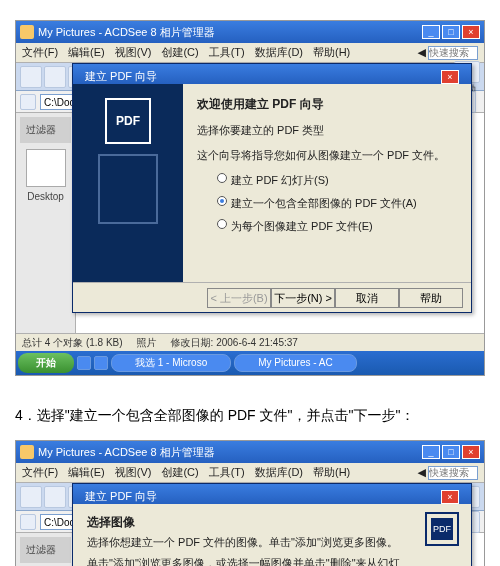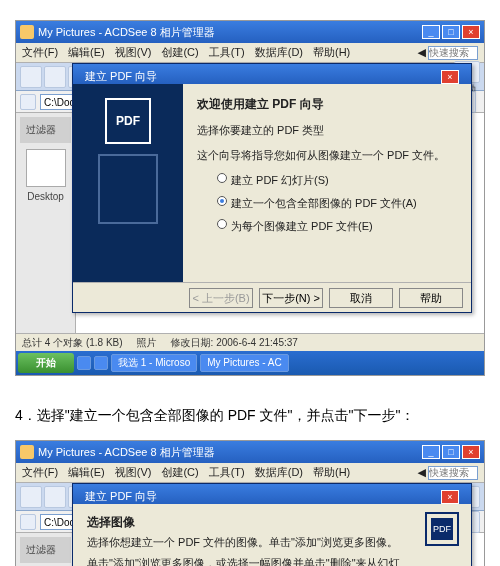--- a/index.html
+++ b/index.html
@@ -31,28 +31,28 @@
 .dleft{width:110px;background:#0a2a5a;display:flex;flex-direction:column;align-items:center;justify-content:flex-start;padding-top:14px;gap:10px}
 .pdfic{width:46px;height:46px;border:2px solid #fff;display:flex;align-items:center;justify-content:center;color:#fff;font-size:12px;font-weight:bold}
 .bigic{width:60px;height:70px;border:2px solid #4a6a9a;background:#0a2a5a}
 .dright{flex:1;background:#ece9d8;padding:12px 14px;font-size:11px;color:#222}
 .dright h4{font-size:12px;font-weight:bold;margin-bottom:10px}
 .dright p{margin-bottom:10px}
 .opts{margin-left:20px;margin-top:6px}
 .opt{display:flex;align-items:flex-start;margin-bottom:8px;gap:4px}
 .rd{width:10px;height:10px;border:1px solid #555;border-radius:50%;background:#fff;position:relative}
 .rd.sel::after{content:"";position:absolute;width:4px;height:4px;background:#3a7de0;border-radius:50%;left:2px;top:2px}
-.dbtns{height:30px;background:#ece9d8;border-top:1px solid #b0b0b0;display:flex;align-items:center;justify-content:flex-end;padding:0 8px;gap:6px}
+.dbtns{height:30px;background:#ece9d8;border-top:1px solid #b0b0b0;display:flex;align-items:center;justify-content:flex-end;padding:0 8px;gap:0}
 .btn{width:64px;height:20px;background:#ece9d8;border:1px solid #888;font-size:11px;text-align:center;line-height:18px}
 .btn.dis{color:#999}
 .status{height:18px;background:#ece9d8;border-top:1px solid #b0b0b0;font-size:10px;color:#333;padding:2px 6px;display:flex;gap:14px}
 .task{height:24px;background:linear-gradient(#2a6dd0,#1a5ab0);display:flex;align-items:center;padding:0 2px;gap:3px}
-.start{width:56px;height:20px;background:linear-gradient(#6bc060,#3a9030);border-radius:3px;color:#fff;font-size:10px;font-weight:bold;text-align:center;line-height:20px}
+.start{width:56px;height:20px;background:linear-gradient(#6bc060,#3a9030);border-radius:9px;color:#fff;font-size:10px;font-weight:bold;text-align:center;line-height:20px}
 .tray{width:14px;height:14px;background:#4a8af0;border:1px solid #6a9ae0;border-radius:2px}
-.tapp{height:18px;background:#4a8af0;border:1px solid #6a9ae0;border-radius:2px;padding:0 6px;color:#fff;font-size:10px;line-height:16px}
+.tapp{height:18px;background:#4a8af0;border:1px solid #6a9ae0;border-radius:8px;padding:0 23px;color:#fff;font-size:10px;line-height:16px}
 .cap{font-size:14px;color:#000;margin:6px 0 14px;line-height:1.6}
 .dbody2{padding:10px 14px;background:#ece9d8;height:170px;font-size:11px;color:#222;position:relative}
 .dbody2 .ticon{position:absolute;right:12px;top:8px;width:34px;height:34px;border:2px solid #0a2a6a;background:#ece9d8;display:flex;align-items:center;justify-content:center}
 .dbody2 .ticon .inner{width:22px;height:22px;background:#0a2a6a;color:#fff;font-size:9px;text-align:center;line-height:22px}
 .dbody2 h4{font-size:12px;font-weight:bold;margin-bottom:4px}
 .dbody2 p{margin-bottom:6px;max-width:320px}
 .rpanel{width:40px;background:#cbd9ef;display:flex;flex-direction:column;align-items:center;padding-top:4px;gap:2px;font-size:9px;color:#444}
 .ric{width:26px;height:22px;background:#e8eef8;border:1px solid #b8c8e0;border-radius:2px}
 </style>
 </head>

